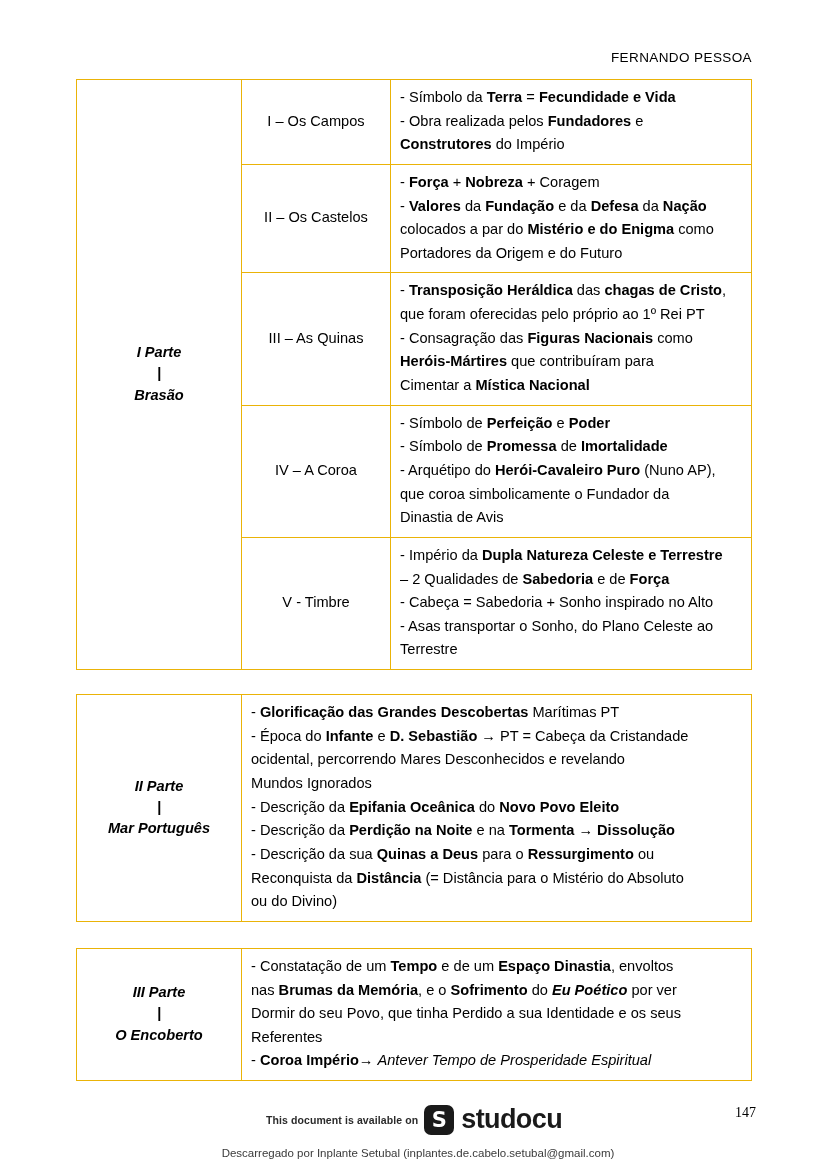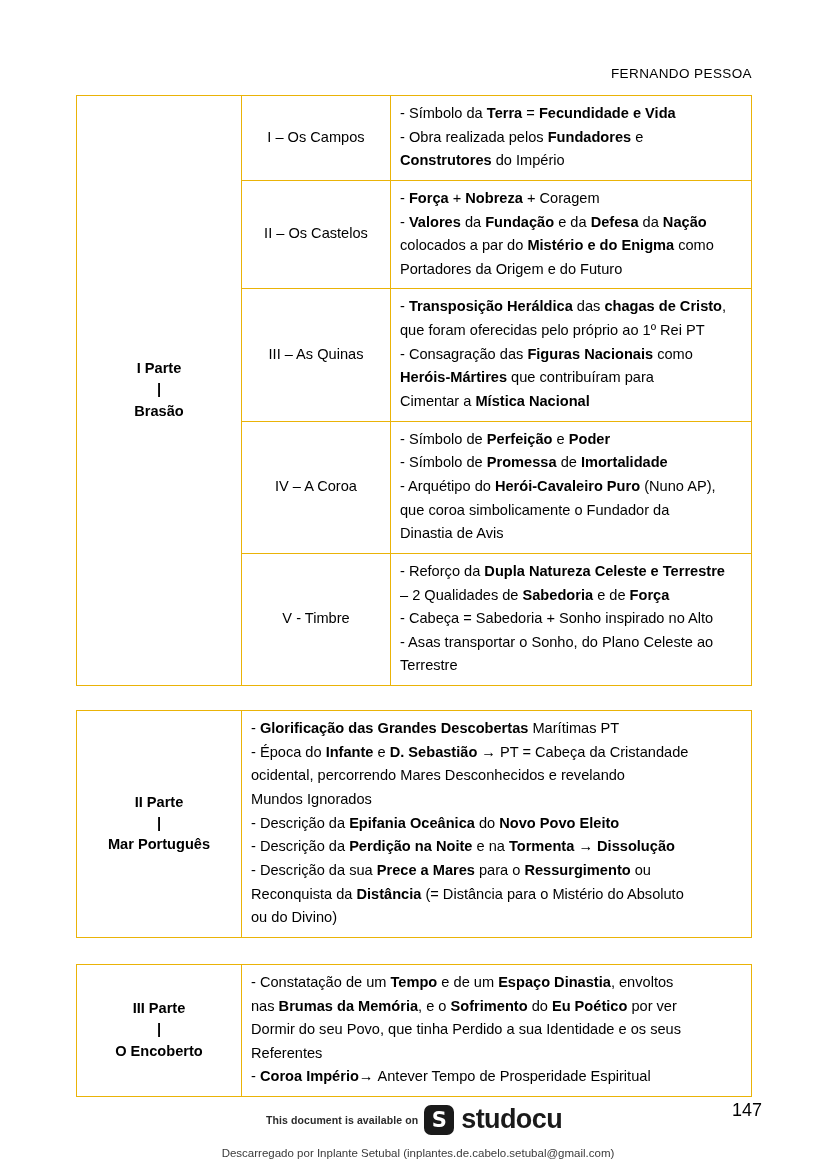--- a/index.html
+++ b/index.html
@@ -13,21 +13,21 @@
     font-family: "Liberation Sans", sans-serif;
     color: #000000;
     position: relative;
     overflow: hidden;
   }
   .page {
     position: relative;
     width: 828px;
     height: 1171px;
     box-sizing: border-box;
-    padding: 16px 76px;
+    padding: 0 76px;
   }
   .header {
     text-align: right;
     font-size: 13.5px;
     letter-spacing: 0.4px;
     padding-top: 50px;
     padding-bottom: 14px;
     padding-right: 0;
     color: #000;
   }
@@ -54,31 +54,33 @@
     width: 130px;
   }
   td.content {
     text-align: justify;
     text-justify: inter-word;
   }
   td.content .line {
     display: block;
   }
   .b { font-weight: bold; }
-  .i { }
+  .i { font-style: italic; }
   .gap-1 { height: 24px; }
   .gap-2 { height: 26px; }
   .label-stack {
     line-height: 1.45;
+    font-style: italic;
   }
   .page-num {
     position: absolute;
-    right: 66px;
+    right: 72px;
     bottom: 50px;
-    font-size: 18px;
+    font-size: 14px;
+    font-family: Liberation Serif, serif;
   }
   .studocu-row {
     position: absolute;
     left: 0;
     right: 0;
     bottom: 36px;
     display: flex;
     align-items: center;
     justify-content: center;
     gap: 6px;
@@ -177,21 +179,21 @@
             <span class="line"><span>- Símbolo de </span><span class="b">Perfeição</span><span> e </span><span class="b">Poder</span></span>
             <span class="line"><span>- Símbolo de </span><span class="b">Promessa</span><span> de </span><span class="b">Imortalidade</span></span>
             <span class="line"><span>- Arquétipo do </span><span class="b">Herói-Cavaleiro Puro</span><span> (Nuno AP),</span></span>
             <span class="line"><span>que   coroa   simbolicamente   o   Fundador   da</span></span>
             <span class="line"><span>Dinastia de Avis</span></span>
           </td>
       </tr>
       <tr>
         <td class="sublabel">V - Timbre</td>
         <td class="content">
-            <span class="line"><span>- Reforço da </span><span class="b">Dupla Natureza Celeste e Terrestre</span></span>
+            <span class="line"><span>- Império da </span><span class="b">Dupla Natureza Celeste e Terrestre</span></span>
             <span class="line"><span>– 2 Qualidades de </span><span class="b">Sabedoria</span><span> e de </span><span class="b">Força</span></span>
             <span class="line"><span>- Cabeça = Sabedoria + Sonho inspirado no Alto</span></span>
             <span class="line"><span>- Asas transportar o Sonho, do Plano Celeste ao</span></span>
             <span class="line"><span>Terrestre</span></span>
           </td>
       </tr>
     </tbody>
   </table>
 
   <div class="gap-1"></div>
@@ -206,21 +208,21 @@
             <div>Mar Português</div>
           </div>
         </td>
         <td class="content">
             <span class="line"><span>- </span><span class="b">Glorificação das Grandes Descobertas</span><span> Marítimas PT</span></span>
             <span class="line"><span>- Época do </span><span class="b">Infante</span><span> e </span><span class="b">D. Sebastião</span><span> → PT = Cabeça da Cristandade</span></span>
             <span class="line"><span>ocidental,   percorrendo   Mares   Desconhecidos   e   revelando</span></span>
             <span class="line"><span>Mundos Ignorados</span></span>
             <span class="line"><span>- Descrição da </span><span class="b">Epifania Oceânica</span><span> do </span><span class="b">Novo Povo Eleito</span></span>
             <span class="line"><span>- Descrição da </span><span class="b">Perdição na Noite</span><span> e na </span><span class="b">Tormenta</span><span> → </span><span class="b">Dissolução</span></span>
-            <span class="line"><span>-   Descrição   da   sua   </span><span class="b">Prece   a   Mares</span><span>   para   o   </span><span class="b">Ressurgimento</span><span>   ou</span></span>
+            <span class="line"><span>-   Descrição   da   sua   </span><span class="b">Quinas   a   Deus</span><span>   para   o   </span><span class="b">Ressurgimento</span><span>   ou</span></span>
             <span class="line"><span>Reconquista da </span><span class="b">Distância</span><span> (= Distância para o Mistério do Absoluto</span></span>
             <span class="line"><span>ou do Divino)</span></span>
           </td>
       </tr>
     </tbody>
   </table>
 
   <div class="gap-2"></div>
 
   <table class="grid">

